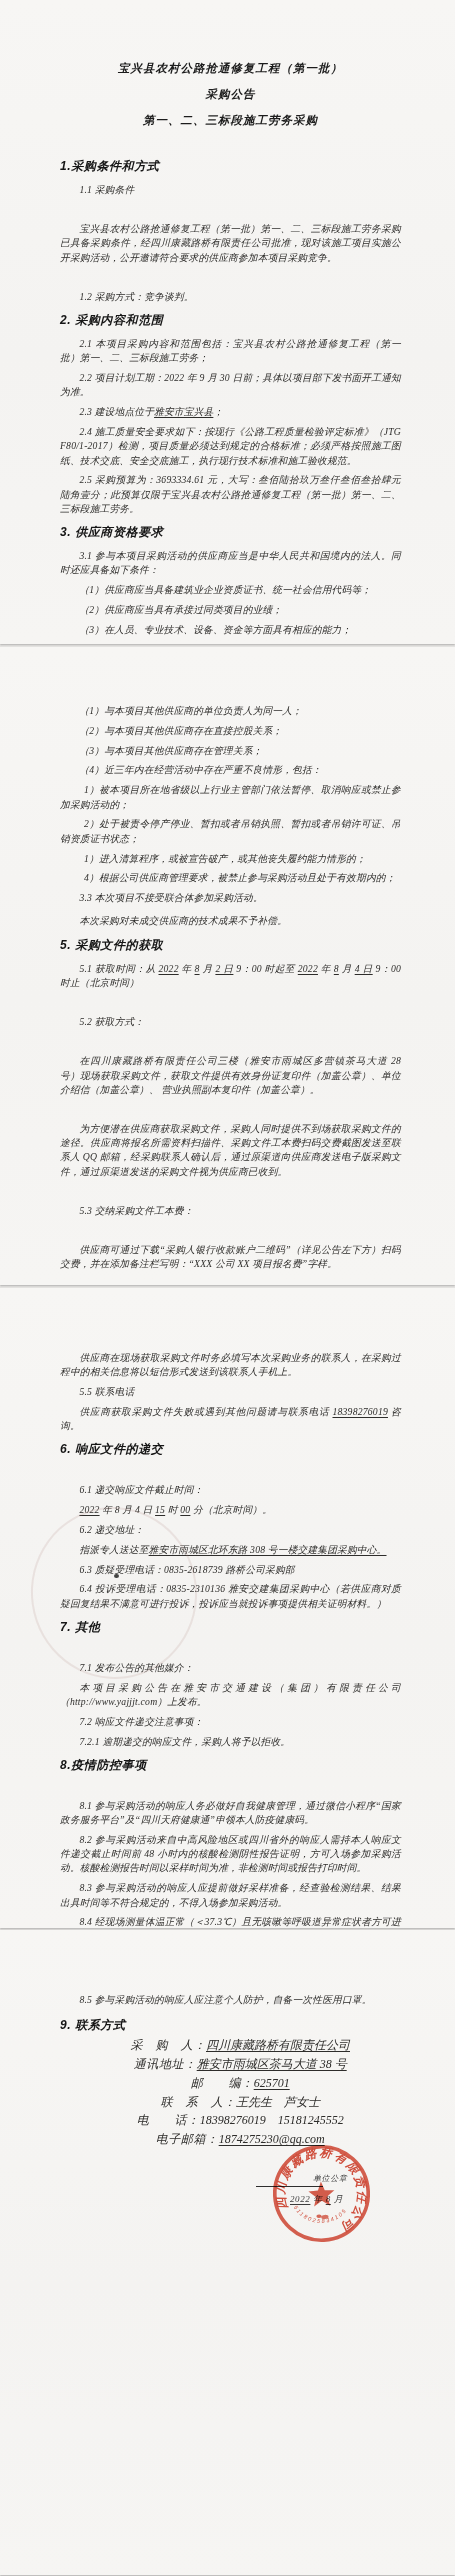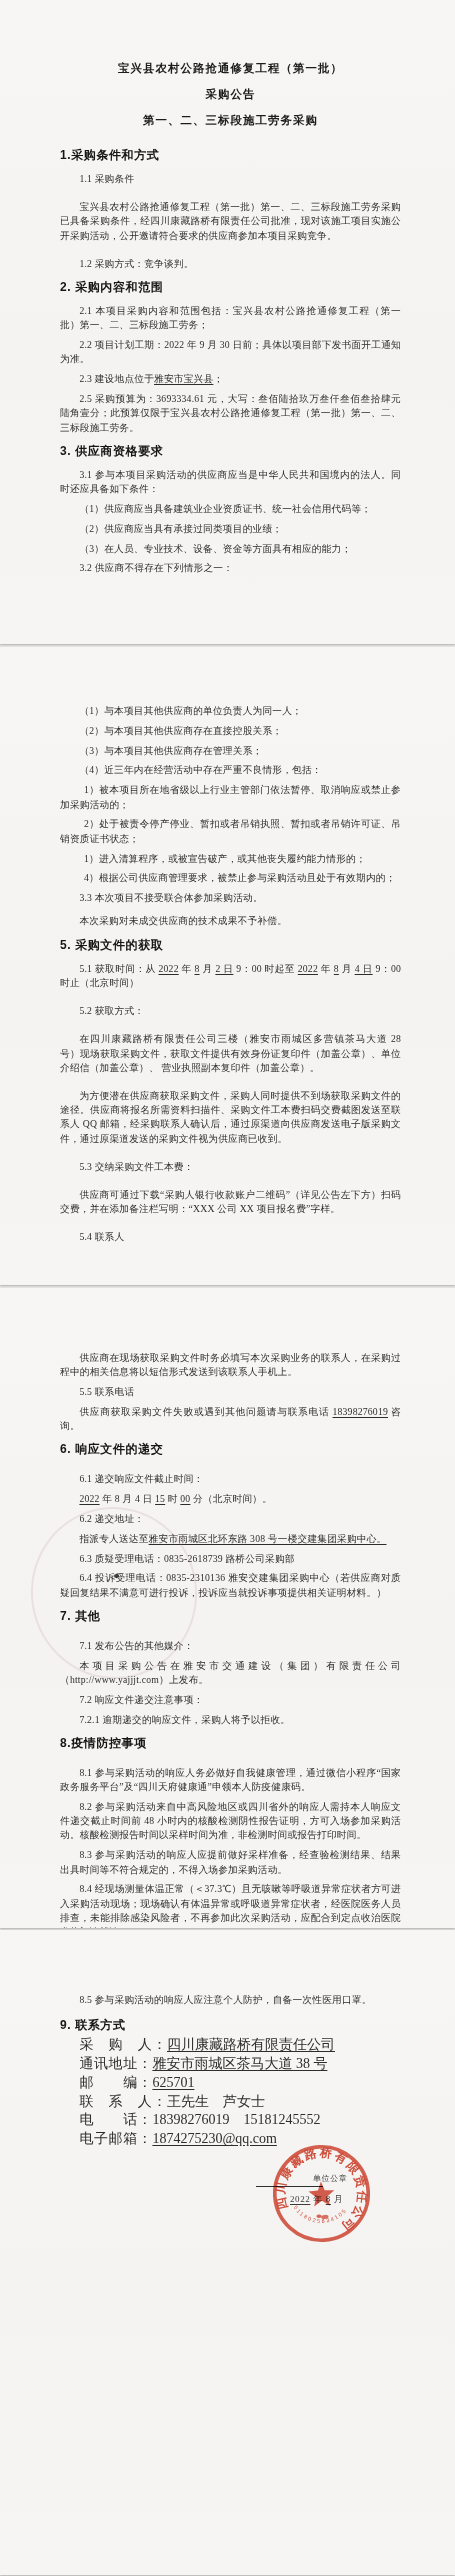--- a/index.html
+++ b/index.html
@@ -1,32 +1,32 @@
 <!DOCTYPE html>
 <html style="font-size:9px"><head>
 <meta charset="utf-8">
 <style>
   html,body{margin:0;padding:0;background:#e9e8e6;}
-  .doc{width:427px;margin:0;font-family:"Liberation Serif",serif;}
+  .doc{width:427px;margin:0;font-family:"Liberation Serif",serif;font-style:italic;}
   .page{position:relative;width:455px;box-sizing:border-box;
     padding:0 54px 0 60px;overflow:hidden;margin-bottom:2.8px;
     background:linear-gradient(180deg,#f7f6f4 0%,#f4f3f1 55%,#f6f5f3 100%);
     box-shadow:0 1.1px 1.7px rgba(70,70,70,.35);
     color:#2e2d2b;}
   #pg1{height:644px;} #pg2{height:638px;} #pg3{height:640px;} #pg4{height:645px;margin-bottom:16px;}
   .titles{margin-top:55px;text-align:center;font-family:"Liberation Sans",sans-serif;font-weight:700;}
   .t{font-size:11.4px;line-height:26px;letter-spacing:1.1px;color:#1c1c1c;}
   .h{font-family:"Liberation Sans",sans-serif;font-weight:700;font-size:12px;line-height:17px;
      margin:8px 0 0;color:#161616;letter-spacing:0.6px;}
   .b{font-size:9.7px;line-height:14.2px;margin:5.7px 0 0;text-align:justify;letter-spacing:0.2px;}
   .ind{text-indent:19.4px;} .ind2{text-indent:24px;}
-  .m12{margin-top:14px;} .m14{margin-top:8px;} .m16{margin-top:9px;}
+  .m12{margin-top:25px;} .m14{margin-top:8px;} .m16{margin-top:9px;}
   .first2{margin-top:57px;} .first3{margin-top:63px;} .first4{margin-top:63px;}
   .u{text-decoration:underline;text-underline-offset:1.7px;}
-  .contact-row{font-size:14px;line-height:14.2px;margin:4.6px 0 0 19.4px;}
+  .contact-row{font-size:12px;line-height:14.2px;margin:4.6px 0 0 19.4px;text-align:center;}
   .contact-row .lbl{letter-spacing:0.6px;}
   
   .ghost-ring{position:absolute;left:31px;top:219px;width:162px;height:168px;border-radius:50%;
     border:2.8px solid rgba(172,128,124,.16);transform:rotate(-8deg);}
   .ink-dot{position:absolute;left:114px;top:286px;width:5.1px;height:4.6px;border-radius:50%;
     background:#262626;opacity:.85;}
   
   .sig-line{position:absolute;left:256px;top:256px;width:67px;height:1.1px;background:#2e2e2e;}
   .seal-label{position:absolute;left:313px;top:243px;font-size:8px;color:#3a3a3a;letter-spacing:0.6px;}
   .seal-date{position:absolute;left:290px;top:263px;font-size:9px;color:#3c3c3c;letter-spacing:0.6px;}
@@ -45,20 +45,21 @@
       <div class="t">第一、二、三标段施工劳务采购</div>
     </div>
     <div class="h m12">1.采购条件和方式</div>
     <p class="b ind m14">1.1 采购条件</p>
     <p class="b ind m12">宝兴县农村公路抢通修复工程（第一批）第一、二、三标段施工劳务采购已具备采购条件，经四川康藏路桥有限责任公司批准，现对该施工项目实施公开采购活动，公开邀请符合要求的供应商参加本项目采购竞争。</p>
     <p class="b ind m12">1.2 采购方式：竞争谈判。</p>
     <div class="h m14">2. 采购内容和范围</div>
     <p class="b ind m14">2.1 本项目采购内容和范围包括：宝兴县农村公路抢通修复工程（第一批）第一、二、三标段施工劳务；</p>
     <p class="b ind">2.2 项目计划工期：2022 年 9 月 30 日前；具体以项目部下发书面开工通知为准。</p>
     <p class="b ind"><span>2.3 建设地点位于</span><span class="u">雅安市宝兴县</span><span>；</span></p>
+    <p class="b ind">2.4 施工质量安全要求如下：按现行《公路工程质量检验评定标准》（JTG F80/1-2017）检测，项目质量必须达到规定的合格标准；必须严格按照施工图纸、技术交底、安全交底施工，执行现行技术标准和施工验收规范。</p>
     <p class="b ind">2.5 采购预算为：3693334.61 元，大写：叁佰陆拾玖万叁仟叁佰叁拾肆元陆角壹分；此预算仅限于宝兴县农村公路抢通修复工程（第一批）第一、二、三标段施工劳务。</p>
     <div class="h m14">3. 供应商资格要求</div>
     <p class="b ind m14">3.1 参与本项目采购活动的供应商应当是中华人民共和国境内的法人。同时还应具备如下条件：</p>
     <p class="b ind">（1）供应商应当具备建筑业企业资质证书、统一社会信用代码等；</p>
     <p class="b ind">（2）供应商应当具有承接过同类项目的业绩；</p>
     <p class="b ind">（3）在人员、专业技术、设备、资金等方面具有相应的能力；</p>
     <p class="b ind">3.2 供应商不得存在下列情形之一：</p>
   </section>
 
   <section class="page" id="pg2">

